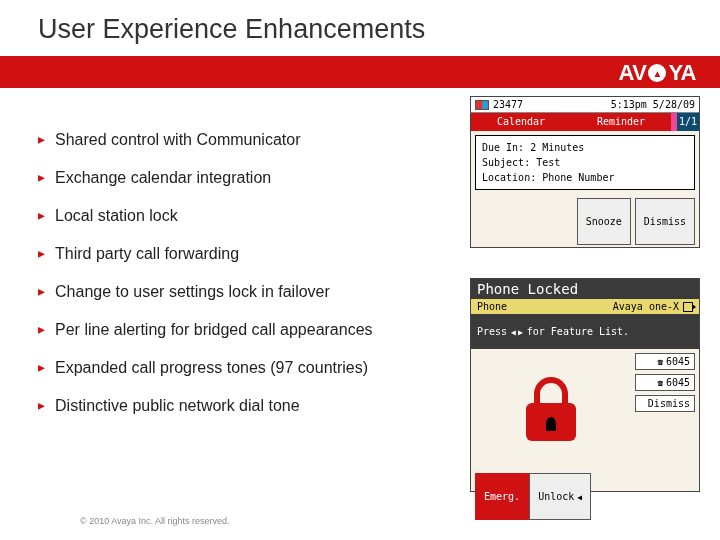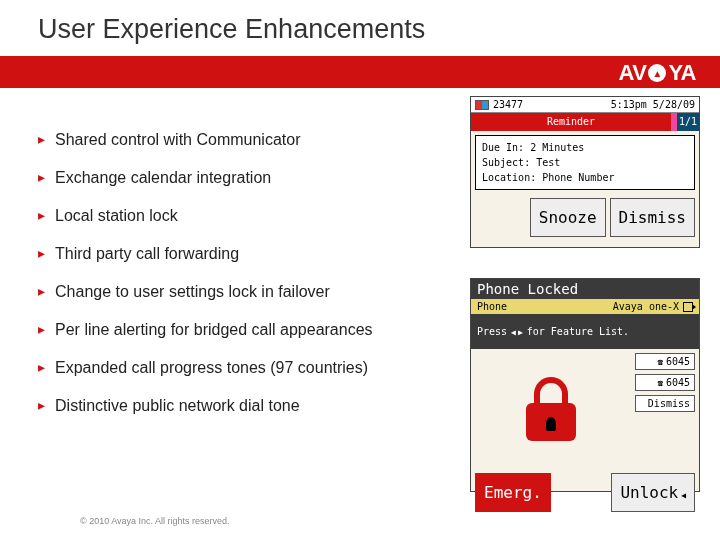--- a/index.html
+++ b/index.html
@@ -24,40 +24,40 @@
   .device.top { top: 96px; height: 152px; }
   .statusbar { height: 16px; background: #fff; color: #000; font-size: 10px; display: flex; align-items: center; justify-content: space-between; padding: 0 4px; border-bottom: 1px solid #888; }
   .statusbar .sb-left { display: flex; align-items: center; gap: 4px; }
   .net-ic { width: 14px; height: 10px; background: linear-gradient(90deg,#d33 0 50%,#39c 50% 100%); border: 1px solid #555; }
   .tab-row { display: flex; background: #3a3a3a; height: 18px; }
   .tab { flex: 1; color: #fff; font-size: 10px; text-align: center; line-height: 18px; }
   .tab.red { background: #cf1111; }
   .tab.count { flex: 0 0 28px; background: #0c4a6e; border-left: 6px solid #ec4899; }
   .reminder-box { margin: 4px; border: 1px solid #000; background: #fff; padding: 4px 6px; font-size: 10px; line-height: 1.5; color: #000; }
   .softkeys { display: flex; justify-content: flex-end; gap: 4px; padding: 4px; }
-  .sk { background: #eee; border: 1px solid #555; font-size: 16px; padding: 9px 8px; }
+  .sk { background: #eee; border: 1px solid #555; font-size: 10px; padding: 17px 8px; }
 
   
   .device.bottom { top: 278px; height: 214px; }
   .lock-title { background: #3a3a3a; color: #fff; font-size: 14px; padding: 2px 6px; }
   .lock-appbar { display: flex; background: #e9d86f; font-size: 10px; padding: 2px 6px; color: #000; justify-content: space-between; }
   .lock-appbar .right { display: flex; align-items: center; gap: 4px; }
   .lock-hint { background: #3a3a3a; color: #fff; font-size: 10px; padding: 12px 6px; display: flex; align-items: center; gap: 4px; }
   .arrow-lr::before { content: "◀"; font-size: 8px; }
   .arrow-lr::after { content: "▶"; font-size: 8px; margin-left: 2px; }
   .lock-body { height: 120px; display: flex; }
   .lock-left { flex: 1; display: flex; align-items: center; justify-content: center; }
   .padlock { width: 54px; height: 64px; position: relative; }
   .padlock .shackle { position: absolute; top: 0; left: 10px; width: 34px; height: 28px; border: 6px solid #cf1111; border-bottom: none; border-radius: 22px 22px 0 0; }
   .padlock .body { position: absolute; bottom: 0; left: 2px; width: 50px; height: 38px; background: #cf1111; border-radius: 6px; }
   .padlock .keyhole { position: absolute; bottom: 10px; left: 22px; width: 10px; height: 14px; background: #000; border-radius: 50% 50% 2px 2px; }
   .lock-right { width: 68px; display: flex; flex-direction: column; gap: 4px; padding: 4px 4px; }
   .line-btn { background: #fff; border: 1px solid #555; font-size: 10px; text-align: right; padding: 2px 4px; display: flex; align-items: center; justify-content: flex-end; gap: 3px; }
   .phone-ic::before { content: "☎"; font-size: 9px; }
-  .lock-soft { display: flex; justify-content: space-between; padding: 4px; }
+  .lock-soft { display: flex; padding: 4px; }
   .emerg { background: #cf1111; color: #fff; border: 1px solid #cf1111; }
   .chev::after { content: "◀"; font-size: 8px; margin-left: 3px; }
   .spk-ic { width: 10px; height: 10px; border: 1px solid #000; display: inline-block; position: relative; }
   .spk-ic::after { content: ""; position: absolute; right: -4px; top: 1px; width: 0; height: 0; border-left: 4px solid #000; border-top: 3px solid transparent; border-bottom: 3px solid transparent; }
 </style>
 </head>
 <body>
 
 <div class="slide">
 
@@ -100,20 +100,21 @@
 
   <div class="device top">
     <div class="statusbar">
       <span class="sb-left">
         <span class="net-ic"></span>
         <span>23477</span>
       </span>
       <span>5:13pm 5/28/09</span>
     </div>
     <div class="tab-row">
+      <div class="tab red">Calendar</div>
       <div class="tab red">Reminder</div>
       <div class="tab count">1/1</div>
     </div>
     <div class="reminder-box">
       <div>Due In: 2 Minutes</div>
       <div>Subject: Test</div>
       <div>Location: Phone Number</div>
     </div>
     <div class="softkeys">
       <div class="sk">Snooze</div>

